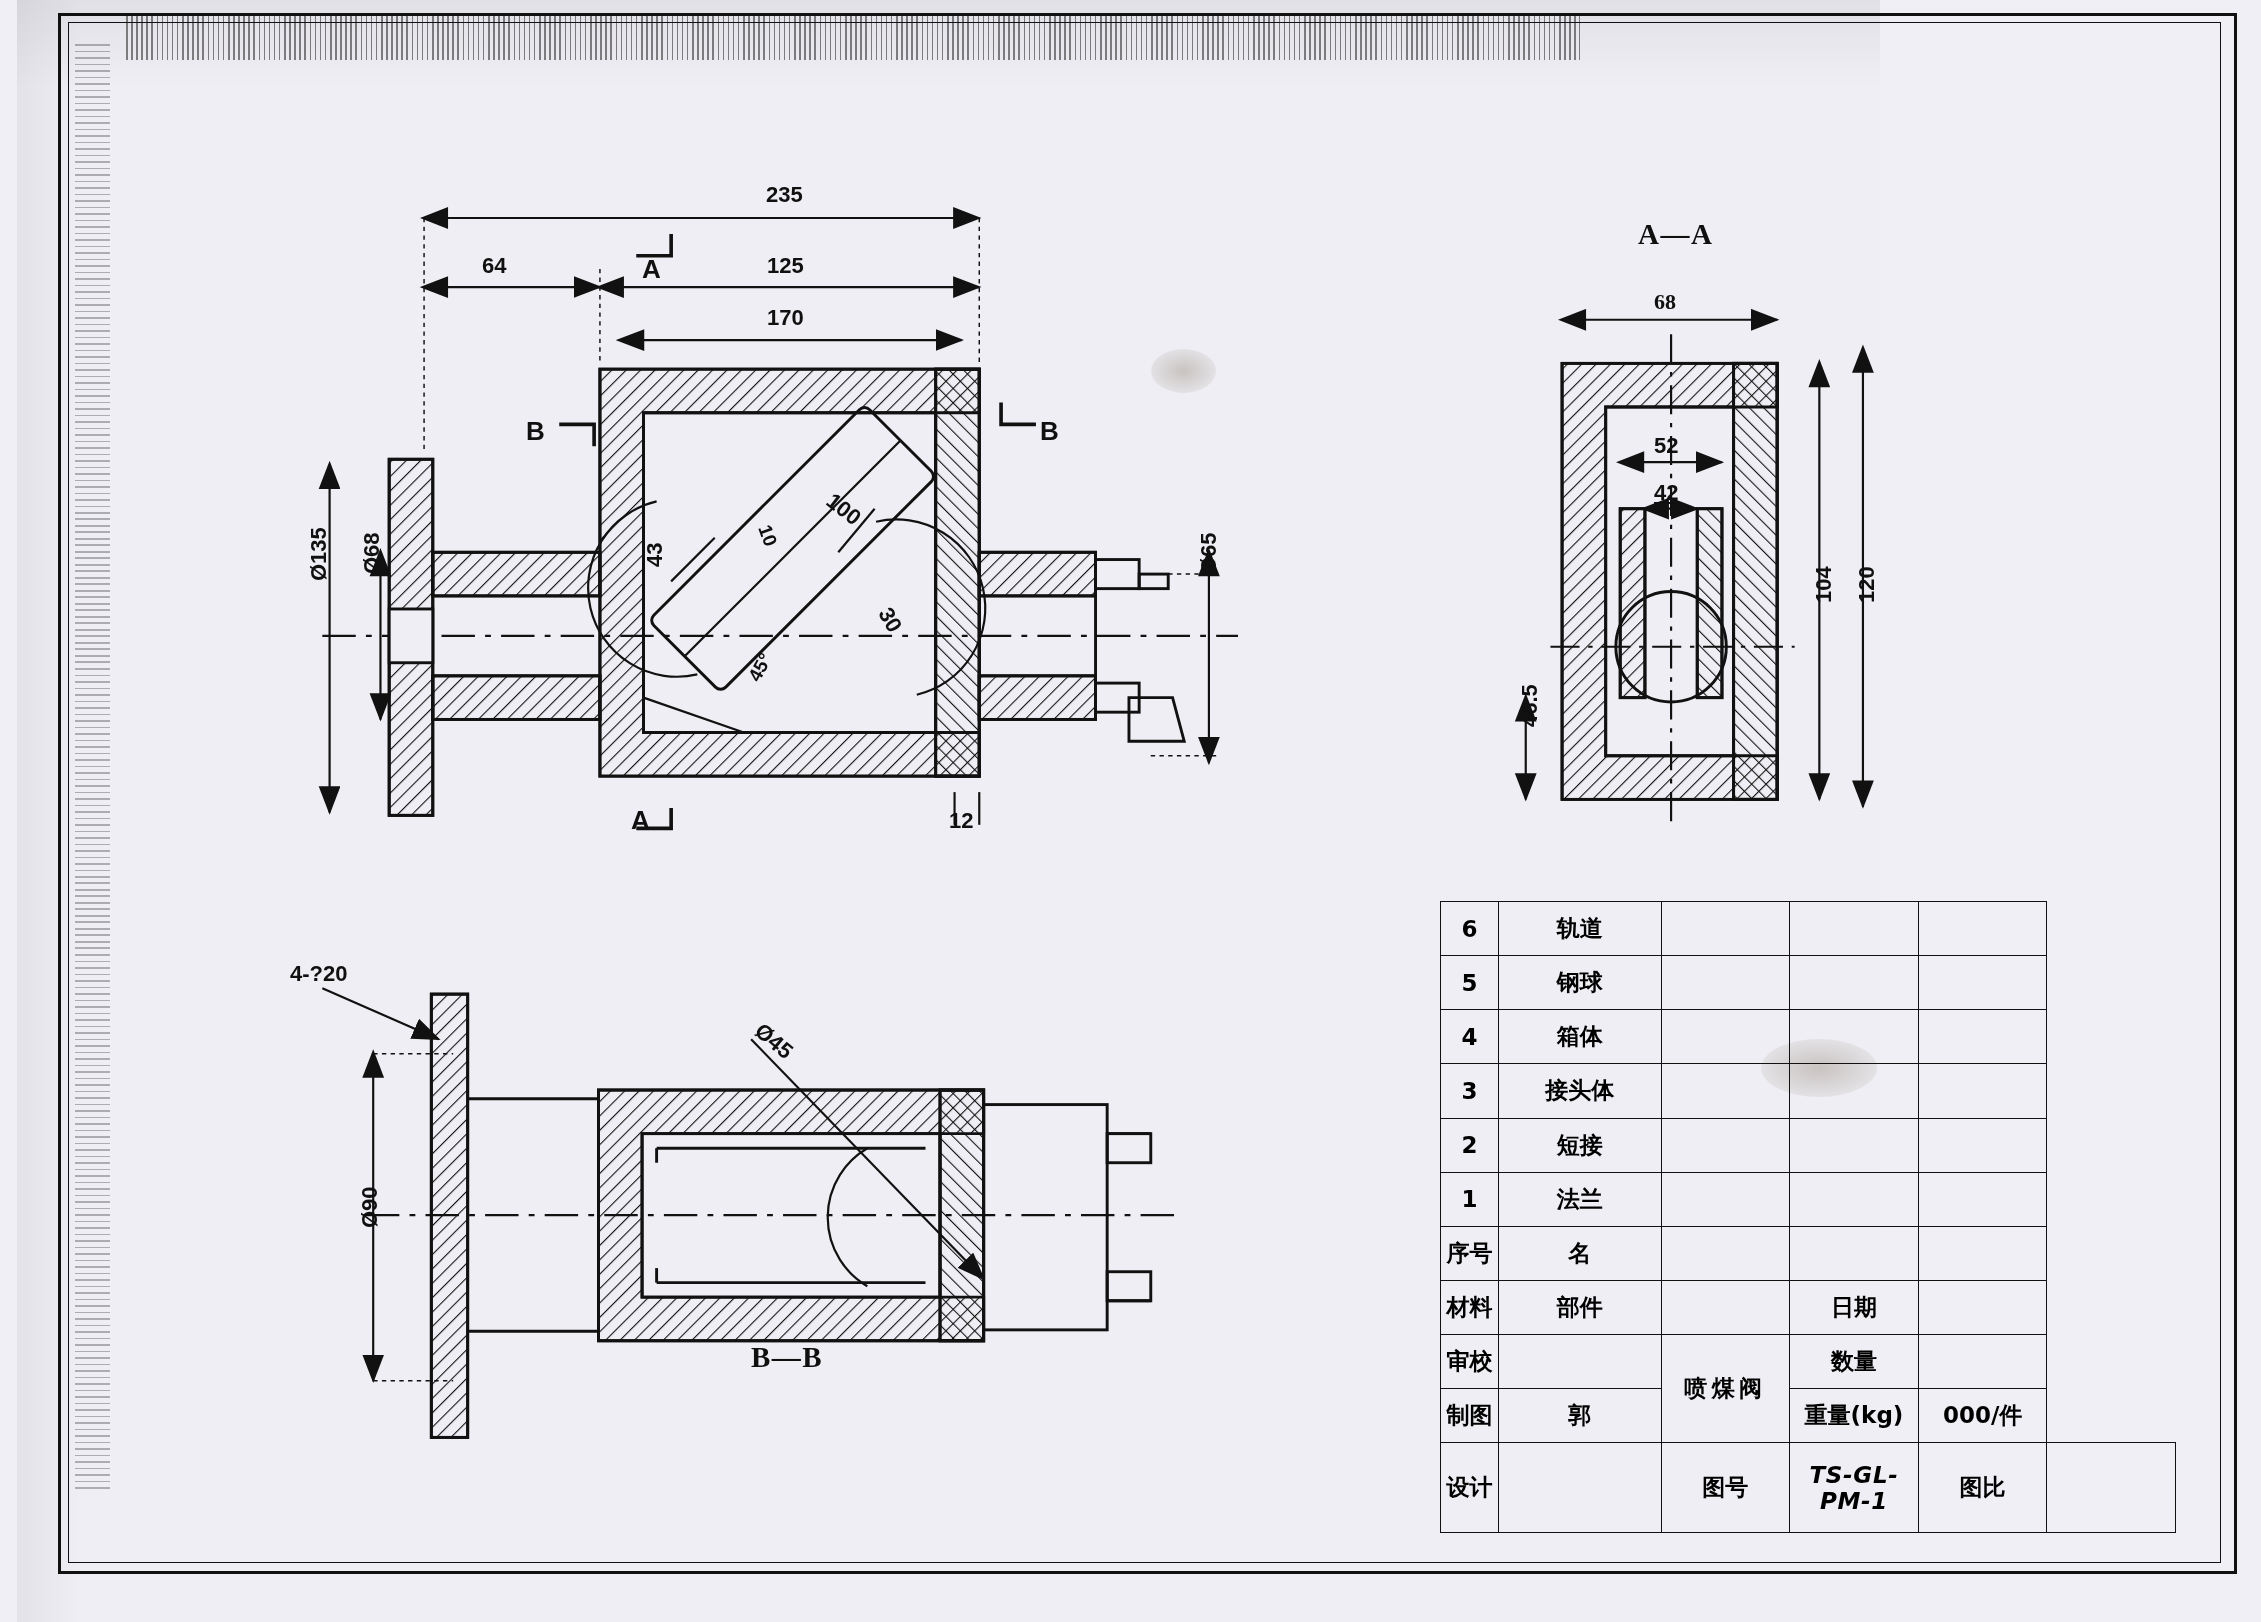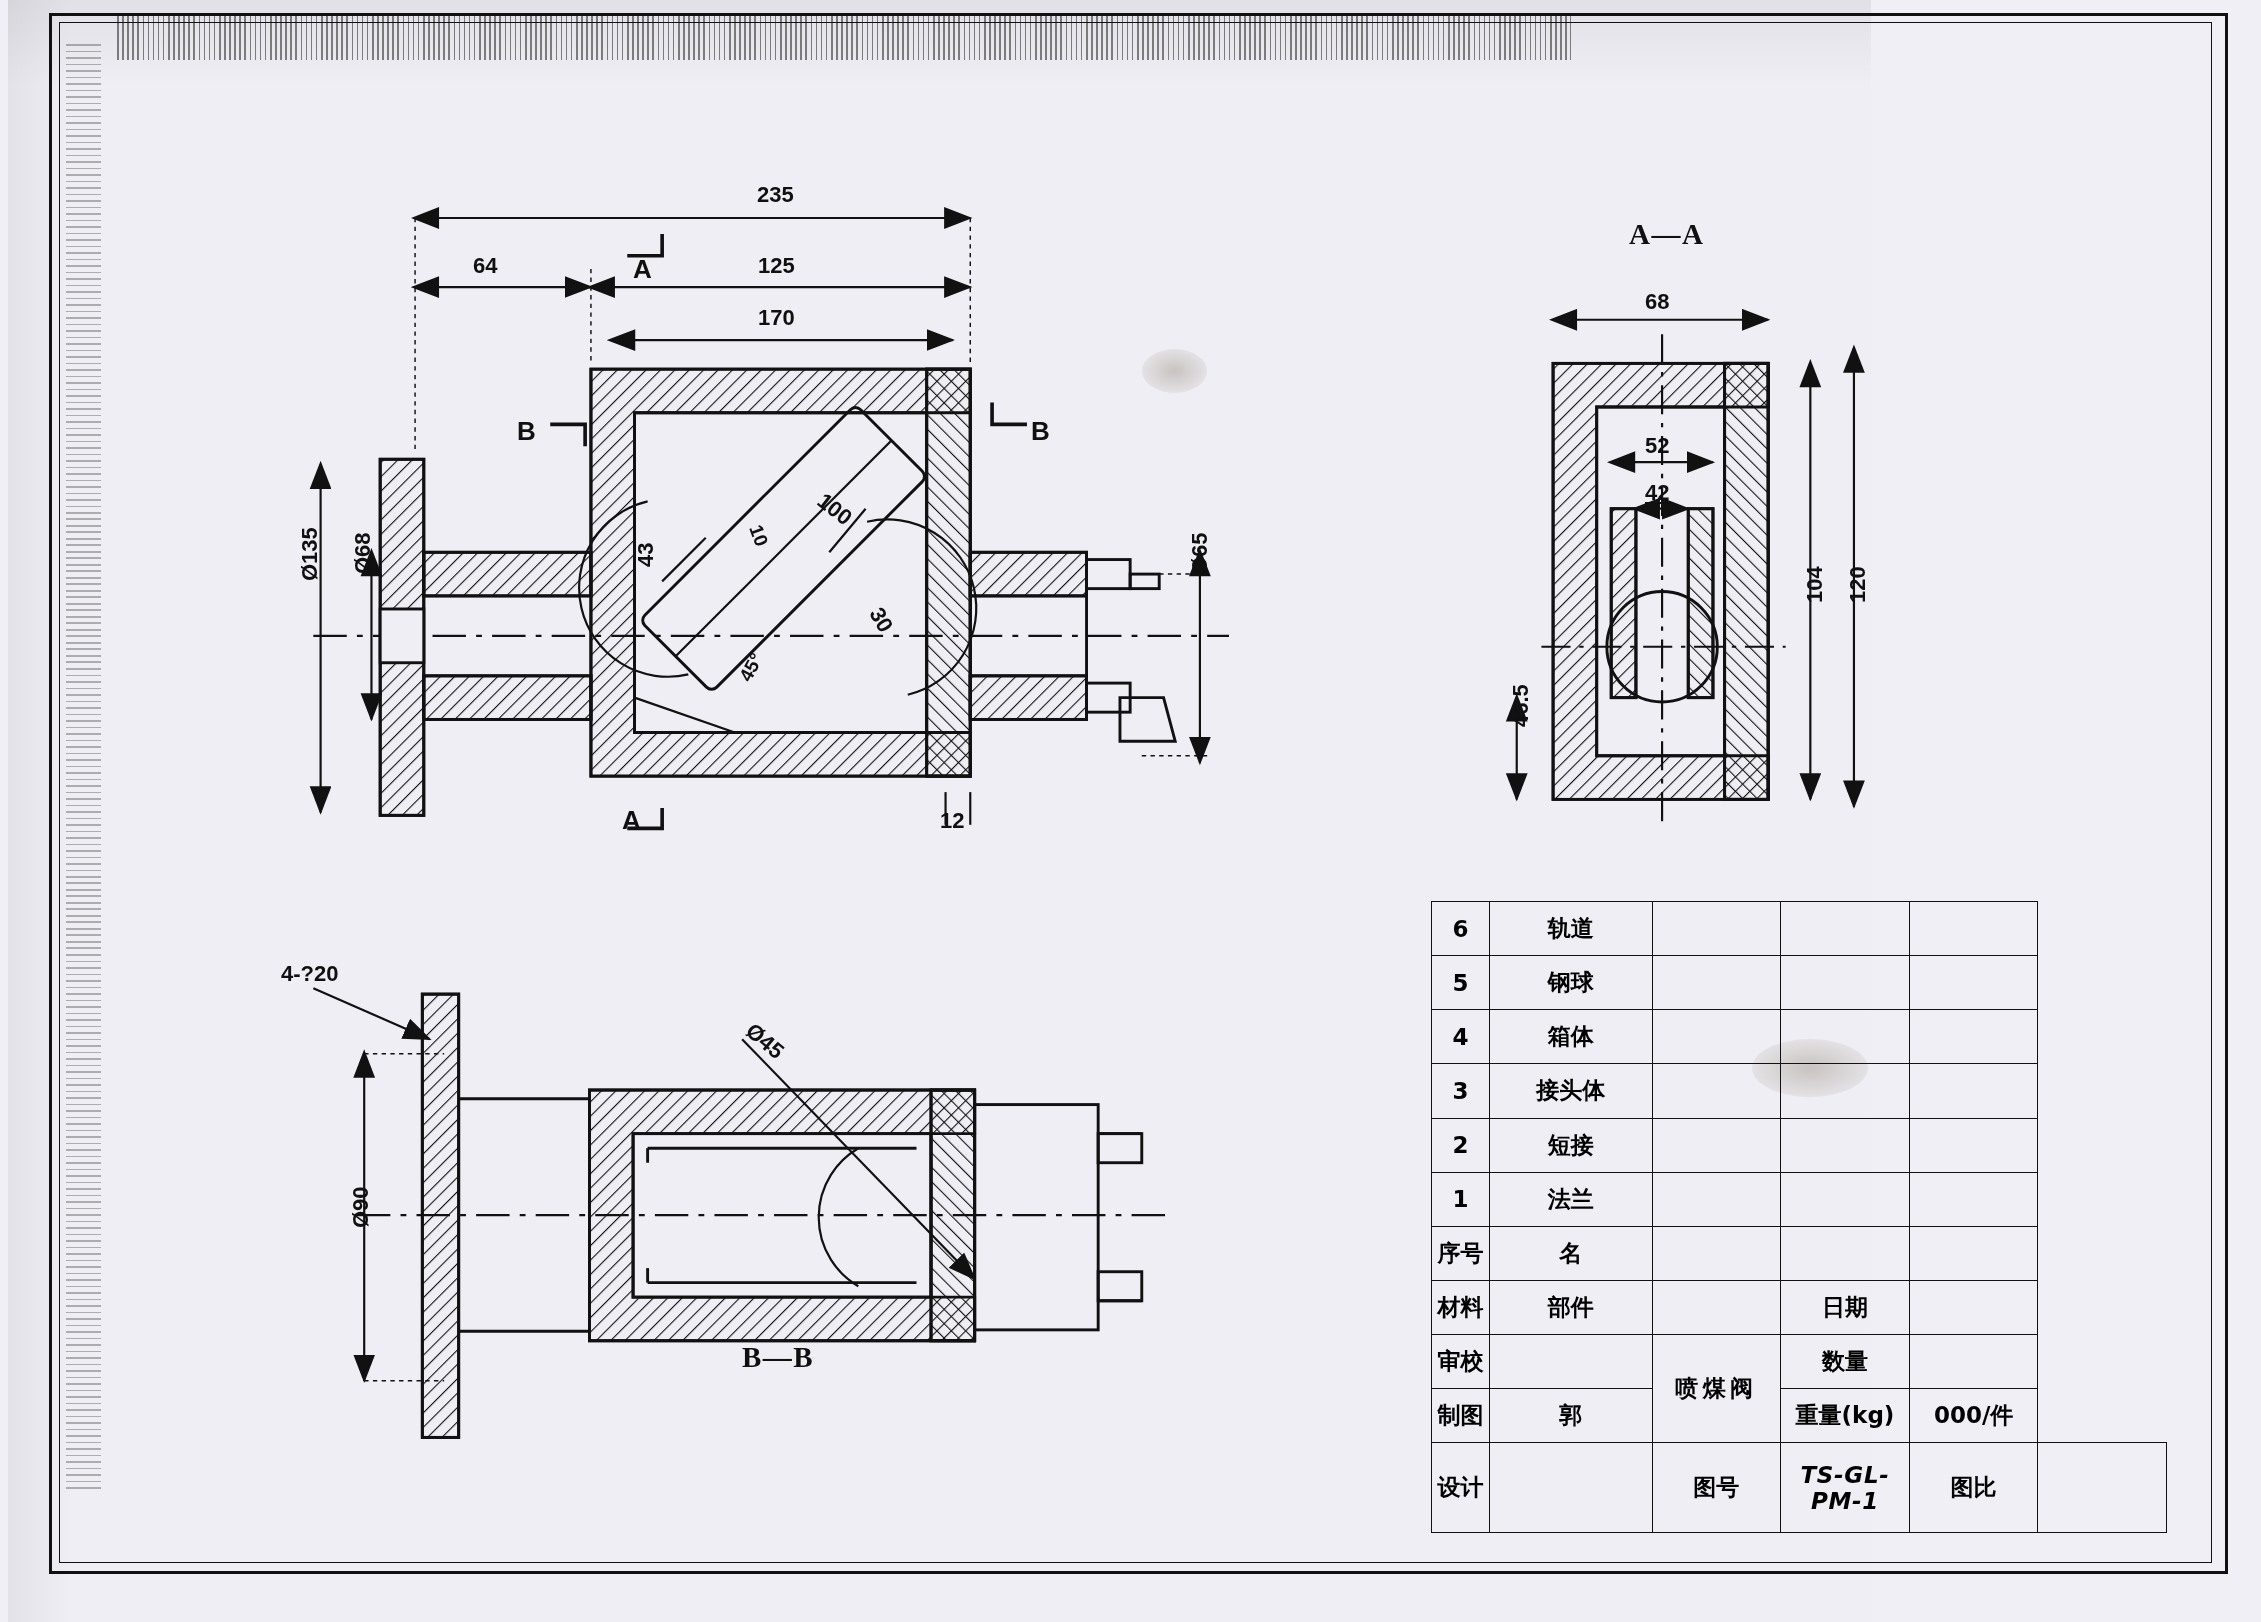--- a/index.html
+++ b/index.html
@@ -5,21 +5,21 @@
   html,body{margin:0;padding:0;}
   body{
     width:2261px;height:1622px;
     background:#efeff5;
     font-family:"Liberation Sans", sans-serif;
     overflow:hidden;
     position:relative;
   }
   
   #sheet{
-    position:absolute;left:8px;top:0;width:1863px;height:1622px;
+    position:absolute;left:17px;top:0;width:1863px;height:1622px;
     background:
       linear-gradient(180deg, rgba(0,0,0,0.06) 0px, rgba(0,0,0,0.00) 87px),
       linear-gradient(90deg, rgba(0,0,0,0.05) 0px, rgba(0,0,0,0.00) 65px),
       #eeeef4;
   }
   .border-outer{
     position:absolute;left:41px;top:13px;width:2173px;height:1555px;
     border:3.6px solid #111;
   }
   .border-inner{
@@ -270,21 +270,21 @@
   <div class="lbl dim" style="left:1179px;top:574px;transform:rotate(-90deg);transform-origin:left top;">Ø65</div>
 
   <div class="lbl dim" style="left:820px;top:488px;transform:rotate(38deg);transform-origin:left top;">100</div>
   <div class="lbl dim-s" style="left:757px;top:522px;transform:rotate(70deg);transform-origin:left top;">10</div>
   <div class="lbl dim" style="left:625px;top:567px;transform:rotate(-90deg);transform-origin:left top;">43</div>
   <div class="lbl dim" style="left:878px;top:603px;transform:rotate(60deg);transform-origin:left top;">30</div>
   <div class="lbl dim-s" style="left:727px;top:675px;transform:rotate(-62deg);transform-origin:left top;">45°</div>
   <div class="lbl dim" style="left:932px;top:808px;text-align:right;">12</div>
 
   <div class="lbl view-title" style="left:1621px;top:218px;">A—A</div>
-  <div class="lbl dim" style="left:1637px;top:289px;">68</div>
+  <div class="lbl dim" style="left:1637px;top:289px;font-family:Liberation Serif, serif;">68</div>
   <div class="lbl dim" style="left:1637px;top:433px;">52</div>
   <div class="lbl dim" style="left:1637px;top:480px;text-decoration:underline;">42</div>
   <div class="lbl dim" style="left:1794px;top:603px;transform:rotate(-90deg);transform-origin:left top;">104</div>
   <div class="lbl dim" style="left:1837px;top:603px;transform:rotate(-90deg);transform-origin:left top;">120</div>
   <div class="lbl dim" style="left:1500px;top:727px;transform:rotate(-90deg);transform-origin:left top;">46.5</div>
 
   <div class="lbl view-title" style="left:734px;top:1341px;">B—B</div>
   <div class="lbl dim" style="left:273px;top:961px;">4-?20</div>
   <div class="lbl dim" style="left:340px;top:1228px;transform:rotate(-90deg);transform-origin:left top;">Ø90</div>
   <div class="lbl dim" style="left:749px;top:1018px;transform:rotate(40deg);transform-origin:left top;">Ø45</div>

